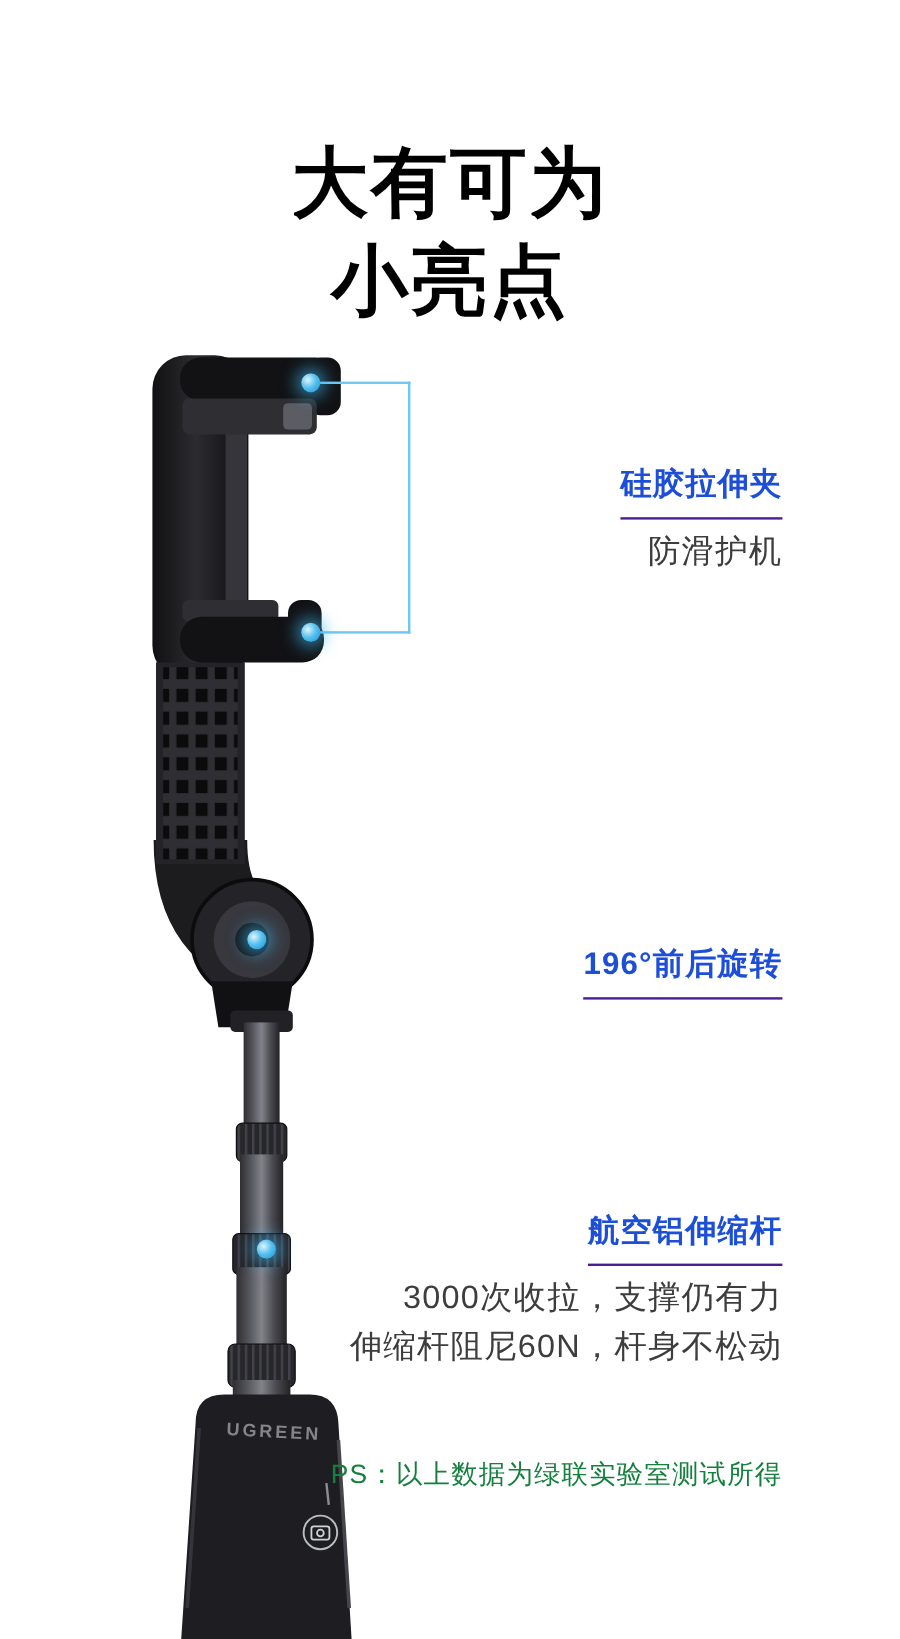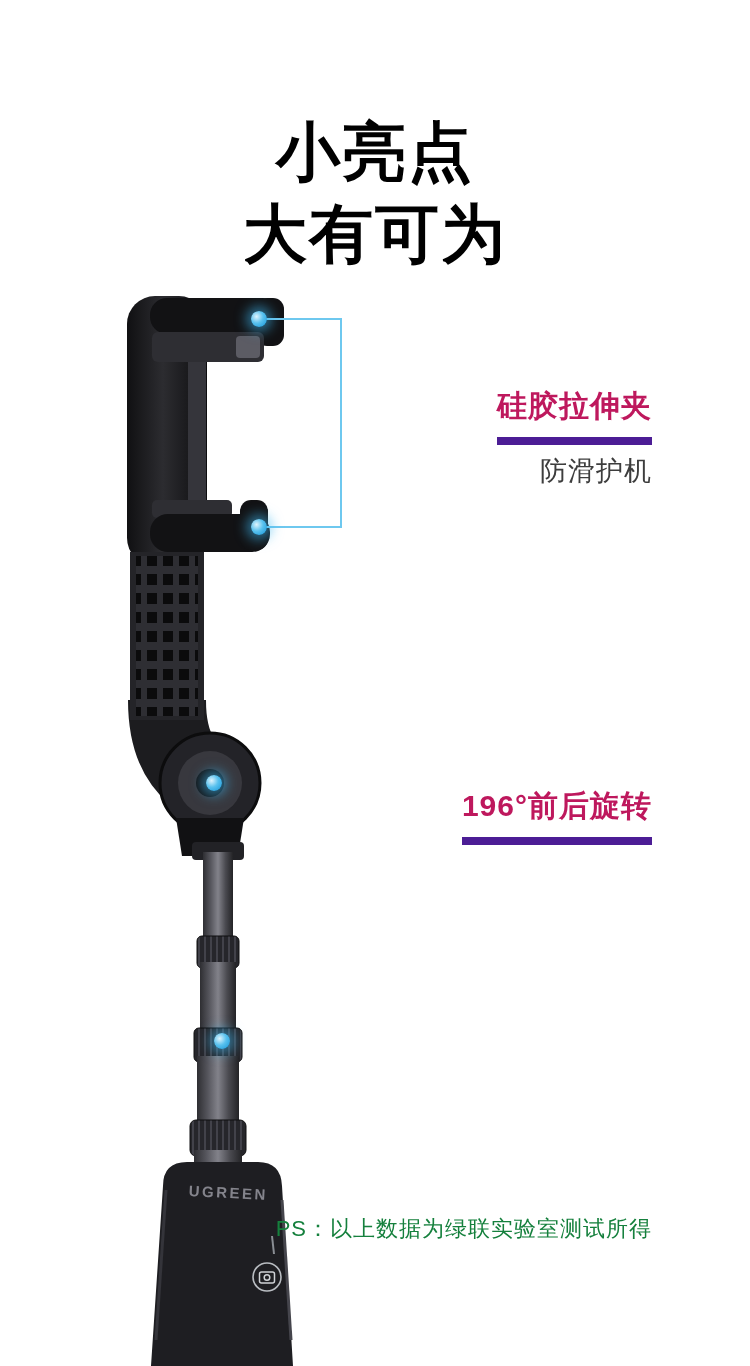--- a/index.html
+++ b/index.html
@@ -6,22 +6,22 @@
   .canvas{position:relative;width:750px;height:1366px;margin:0 auto;background:#ffffff;overflow:hidden;
           font-family:"Liberation Sans","DejaVu Sans",sans-serif;}
   .title{position:absolute;top:112px;left:0;width:100%;text-align:center;
          font-weight:900;font-size:64px;line-height:1.28;color:#000;letter-spacing:2px;}
   .product-svg{position:absolute;left:0;top:0;}
   .dot{position:absolute;width:16px;height:16px;border-radius:50%;
        background:radial-gradient(circle at 35% 35%, #dff4fd 0%, #58c1ee 45%, #1493d6 100%);
        box-shadow:0 0 12px 5px rgba(62,184,240,0.55);}
   .bline{position:absolute;background:#6ec8ef;}
   .callout{position:absolute;right:98px;text-align:right;}
-  .callout-heading{display:inline-block;font-size:30px;font-weight:700;color:#be185d;
-                   padding-bottom:10px;border-bottom:8px solid #4c1d95;margin-bottom:6px;letter-spacing:1px;}
+  .callout-heading{display:inline-block;font-size:26px;font-weight:700;color:#1d4ed8;
+                   padding-bottom:10px;border-bottom:2px solid #4c1d95;margin-bottom:6px;letter-spacing:1px;}
   .callout-line{font-size:27px;color:#3d3d3d;line-height:1.5;letter-spacing:1px;}
   .footnote{position:absolute;right:98px;top:1214px;font-size:22px;color:#15803d;letter-spacing:1px;}
 </style>
 </head>
 <body>
 
 <div class="canvas">
 
   <svg class="product-svg" width="750" height="1366" viewBox="0 0 750 1366">
     <defs>
@@ -92,38 +92,43 @@
       <line x1="272" y1="1236" x2="274" y2="1254" stroke="#8a8e94" stroke-width="2"></line>
       <g>
         <circle cx="267" cy="1277" r="14" fill="none" stroke="#b9bdc2" stroke-width="1.6"></circle>
         <rect x="259.5" y="1272" width="15" height="11" rx="2" fill="none" stroke="#cfd2d6" stroke-width="1.5"></rect>
         <circle cx="267" cy="1277.5" r="2.8" fill="none" stroke="#cfd2d6" stroke-width="1.5"></circle>
       </g>
     </g>
   </svg>
 
   <div class="title">
+    <div>大有可为</div>
     <div>小亮点</div>
-    <div>大有可为</div>
   </div>
 
   <div class="bline" style="left:262px;top:318px;width:80px;height:2px;"></div>
   <div class="bline" style="left:340px;top:318px;width:2px;height:210px;"></div>
   <div class="bline" style="left:262px;top:526px;width:80px;height:2px;"></div>
 
   <div class="dot" style="left:251px;top:311px;"></div>
   <div class="dot" style="left:251px;top:519px;"></div>
   <div class="dot" style="left:206px;top:775px;"></div>
   <div class="dot" style="left:214px;top:1033px;"></div>
 
   <div class="callout" style="top:386px;">
     <div class="callout-heading">硅胶拉伸夹</div>
     <div class="callout-line">防滑护机</div>
   </div>
 
   <div class="callout" style="top:786px;">
     <div class="callout-heading">196°前后旋转</div>
   </div>
 
+  <div class="callout" style="top:1008px;">
+    <div class="callout-heading">航空铝伸缩杆</div>
+    <div class="callout-line">3000次收拉，支撑仍有力</div>
+    <div class="callout-line">伸缩杆阻尼60N，杆身不松动</div>
+  </div>
 
   <div class="footnote">PS：以上数据为绿联实验室测试所得</div>
 
 </div>
 
 </body></html>

